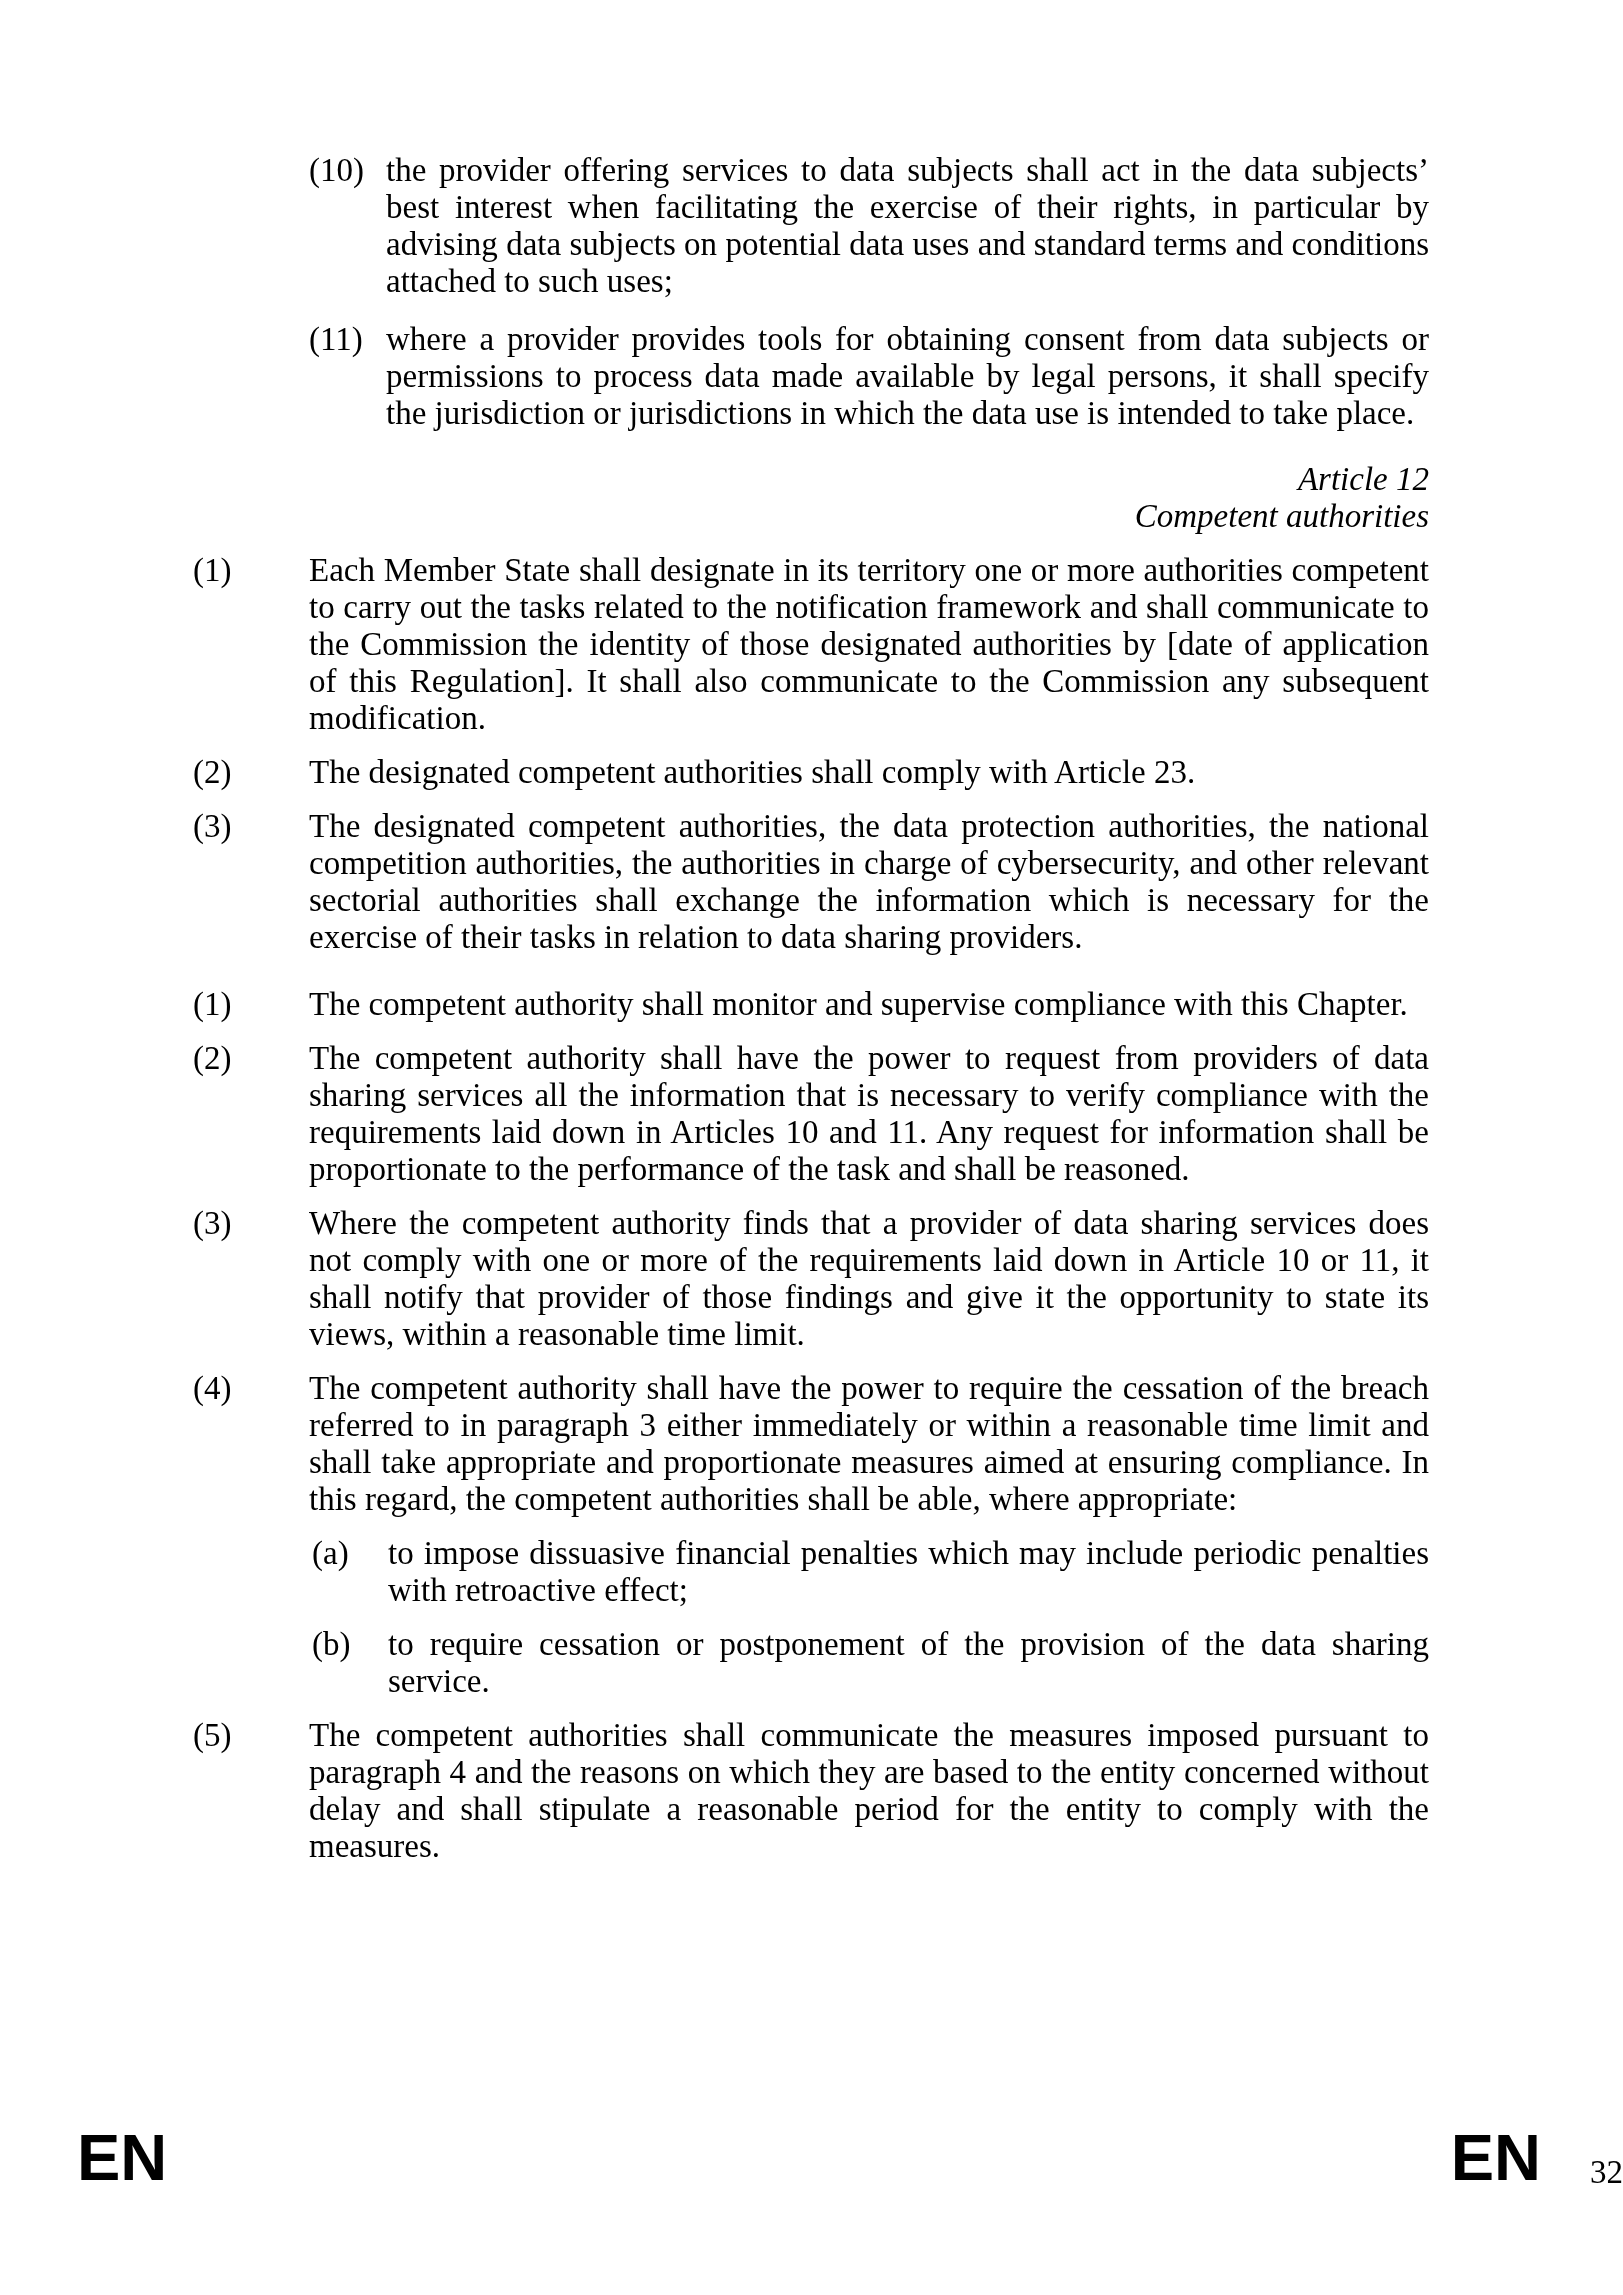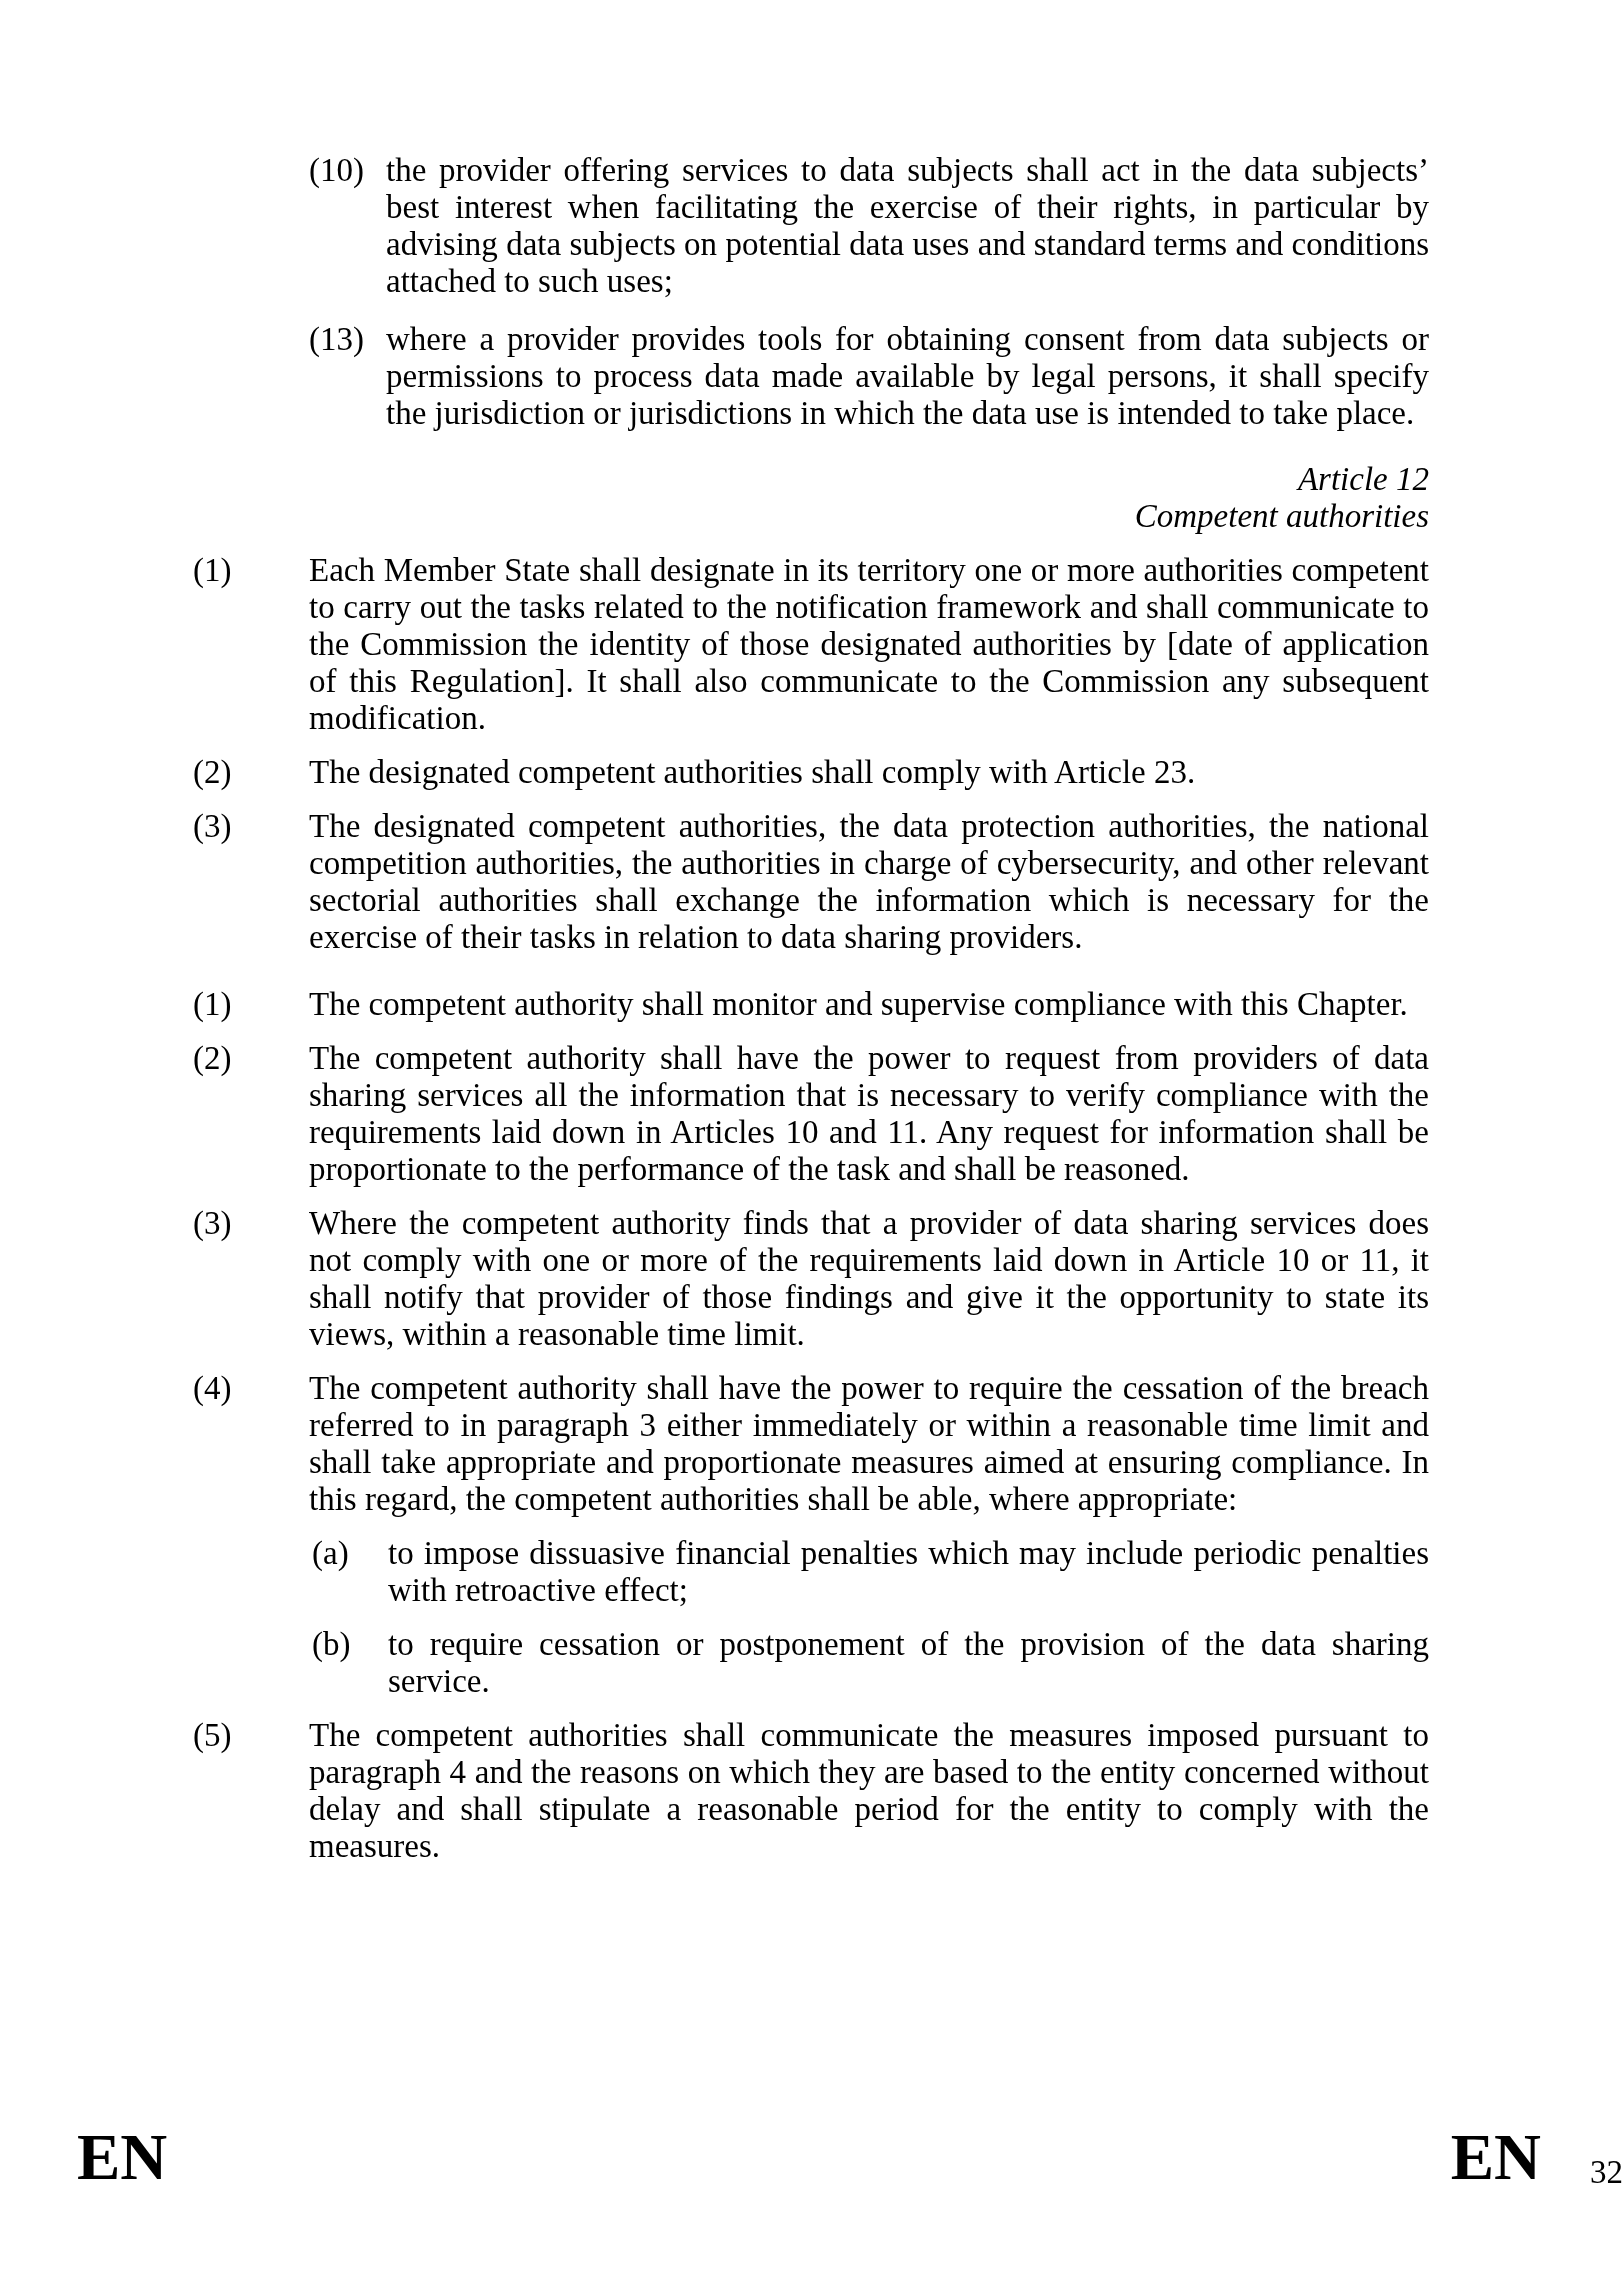--- a/index.html
+++ b/index.html
@@ -62,21 +62,21 @@
   }
   
   .article-heading {
     margin: 29.4px 194px 17px 193px;
     text-align: right;
     font-style: italic;
   }
   
   .footer-lang {
     position: absolute;
-    font-family: Liberation Serif, serif;
+    font-family: Liberation Sans, sans-serif;
     font-weight: bold;
     font-size: 65px;
     line-height: 65px;
     top: 2125px;
   }
   .footer-lang.left  { left: 77px; }
   .footer-lang.right { right: 82px; }
   .footer-page-number {
     position: absolute;
     left: 0;
@@ -90,21 +90,21 @@
 
 <div class="page">
   <div class="content">
 
     <div class="item">
       <span class="num">(10)</span>
       <span>the provider offering services to data subjects shall act in the data subjects’ best interest when facilitating the exercise of their rights, in particular by advising data subjects on potential data uses and standard terms and conditions attached to such uses;</span>
     </div>
 
     <div class="item">
-      <span class="num">(13)</span>
+      <span class="num">(11)</span>
       <span>where a provider provides tools for obtaining consent from data subjects or permissions to process data made available by legal persons, it shall specify the jurisdiction or jurisdictions in which the data use is intended to take place.</span>
     </div>
 
     <div class="article-heading">
       <div>Article 12</div>
       <div>Competent authorities</div>
     </div>
 
     <div class="para">
       <span class="num">(1)</span>

